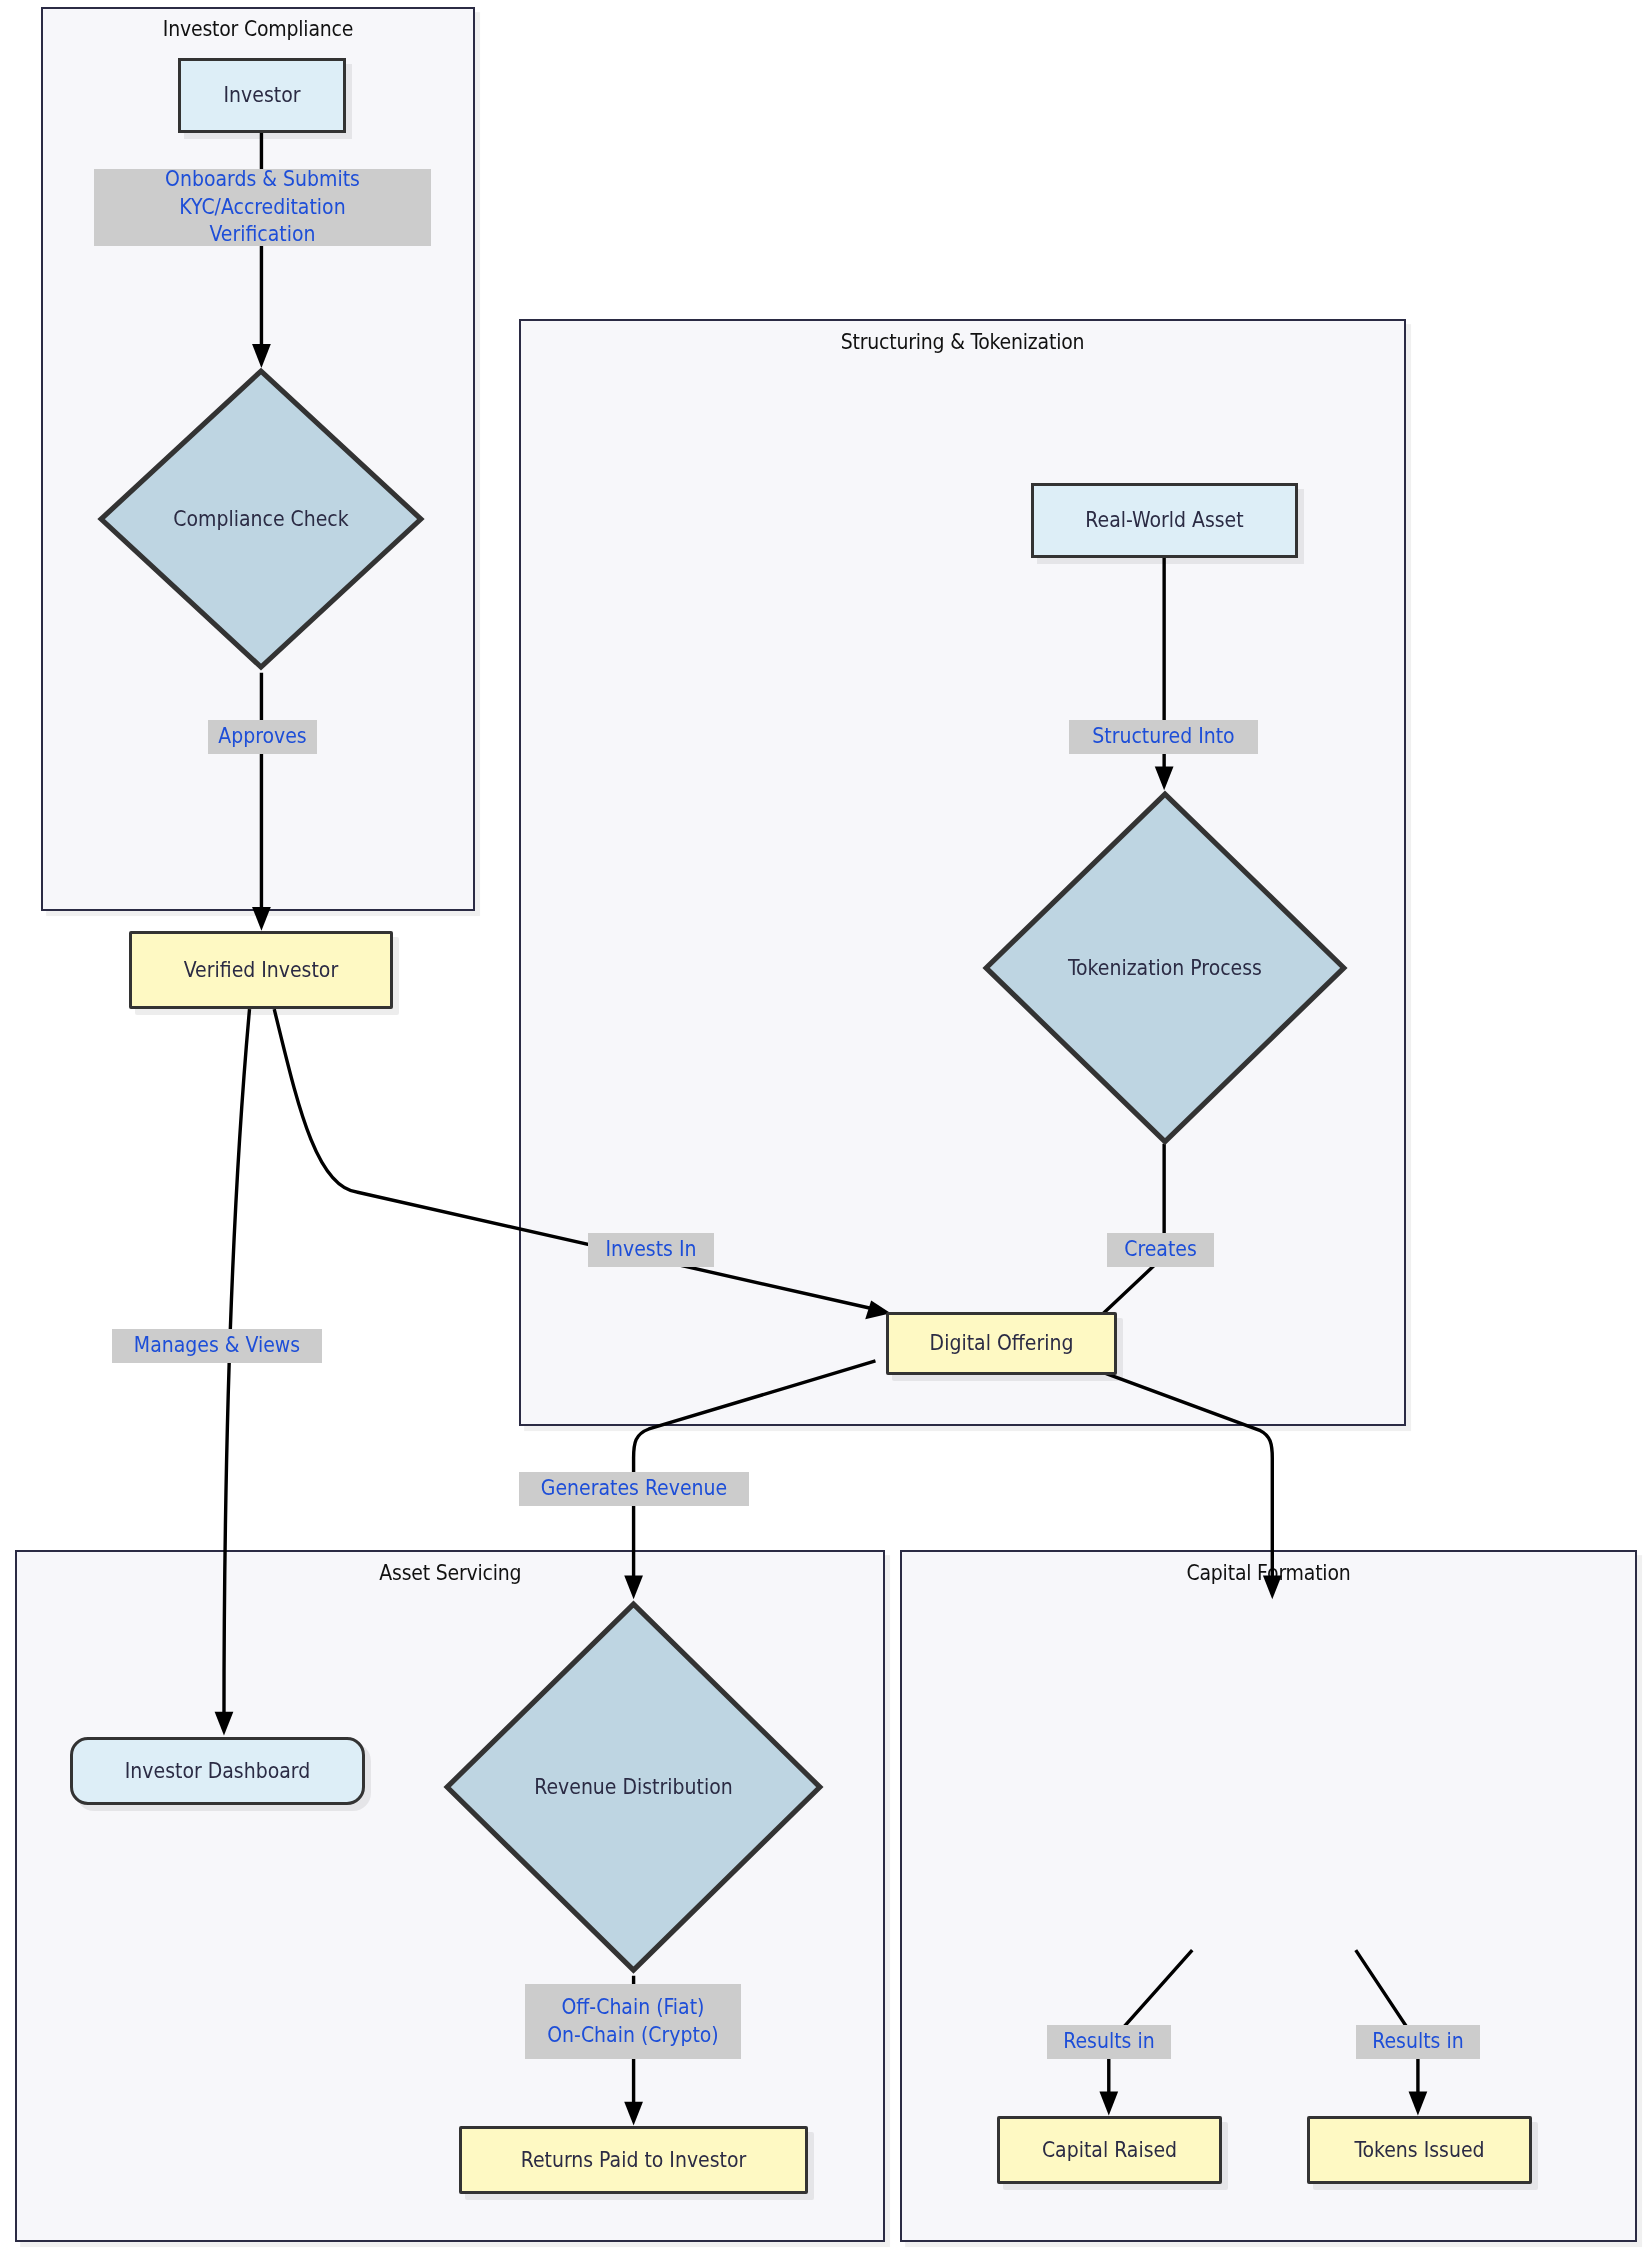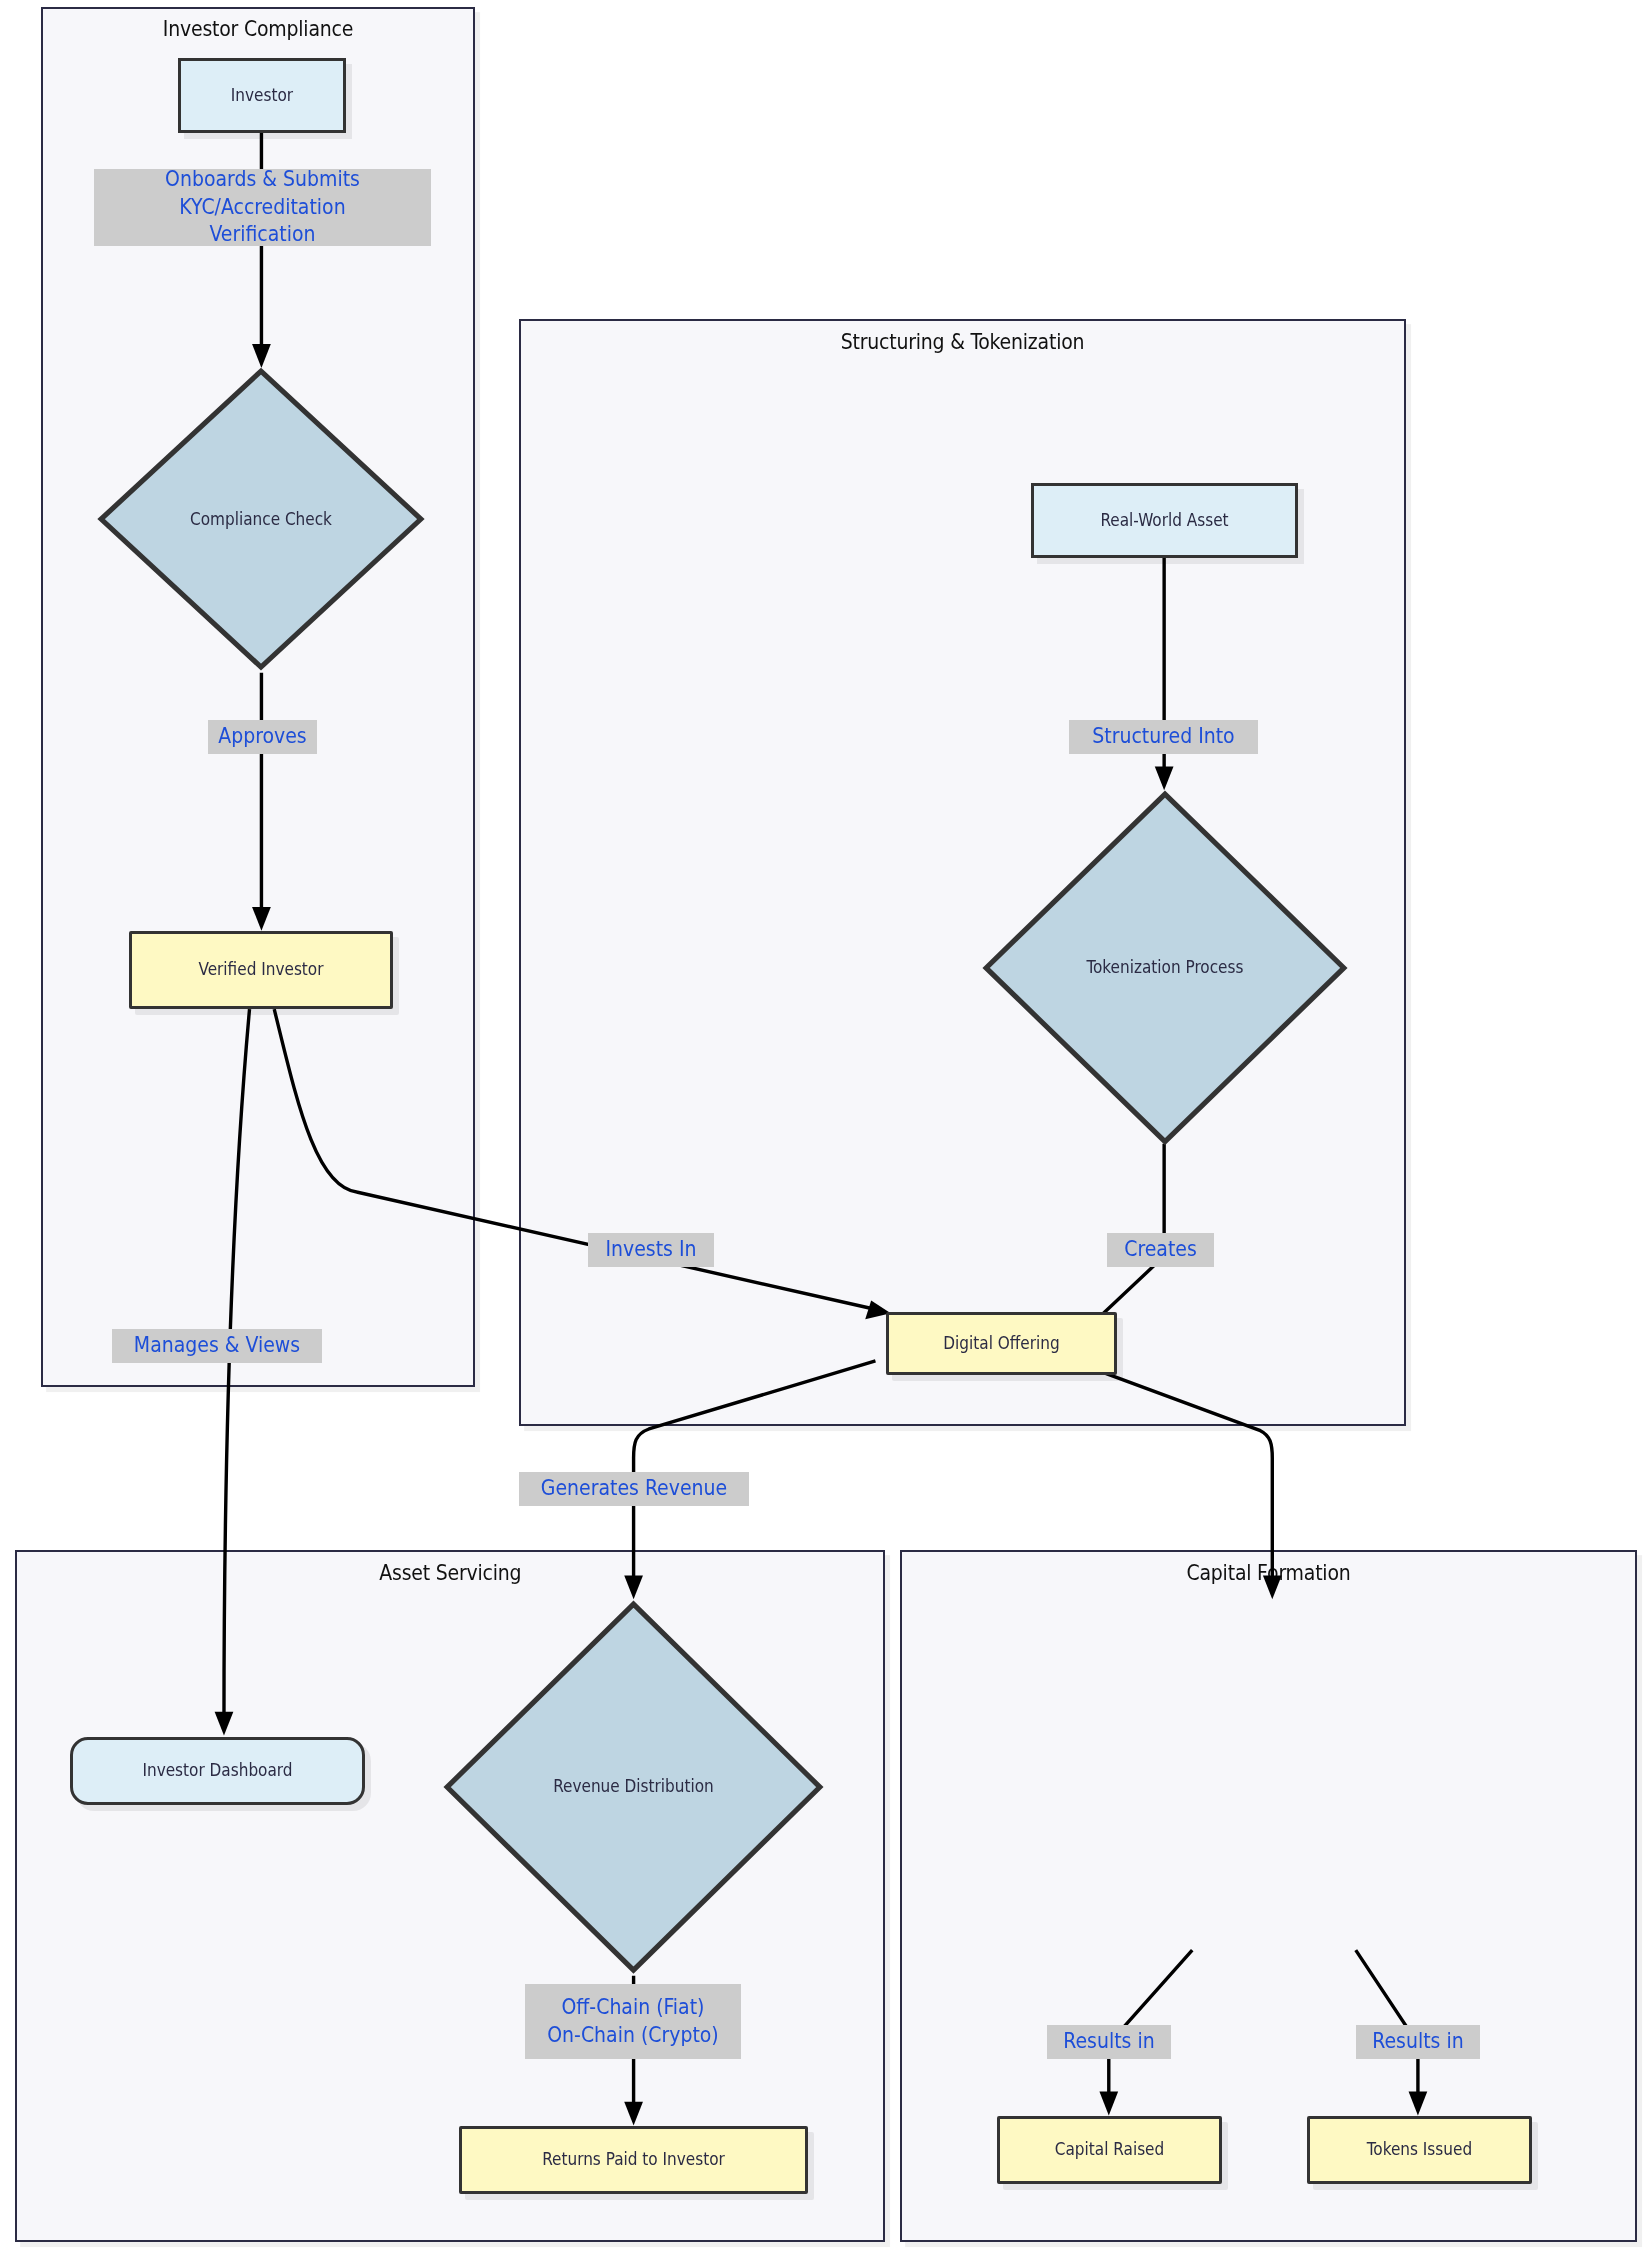--- a/index.html
+++ b/index.html
@@ -41,21 +41,21 @@
   }
 
   
   .node {
     position: absolute;
     display: flex;
     align-items: center;
     justify-content: center;
     box-sizing: border-box;
     color: #2b2b44;
-    font-size: 17px;
+    font-size: 21px;
     font-stretch: condensed;
     text-align: left;
     line-height: 1.15;
     white-space: nowrap;
   }
   .node.rect {
     background: #ddeef7;
     border: 3.4px solid #333333;
     box-shadow: 6px 6px 0 0 rgba(0,0,0,0.07);
   }
@@ -106,21 +106,21 @@
     pointer-events: none;
   }
   #edges path { fill: none; stroke: #000000; stroke-width: 4; }
   #edges polygon { fill: #000000; }
 </style>
 </head>
 <body>
 
 <div id="canvas">
 
-  <div class="cluster" style="left:41px; top:6.8px; width:434px; height:1380px;">
+  <div class="cluster" style="left:41px; top:6.8px; width:434px; height:904px;">
     <div class="cluster-title">Investor Compliance</div>
   </div>
 
   <div class="cluster" style="left:519px; top:319px; width:887px; height:1107px;">
     <div class="cluster-title">Structuring &amp; Tokenization</div>
   </div>
 
   <div class="cluster" style="left:15.3px; top:1550px; width:870px; height:692px;">
     <div class="cluster-title">Asset Servicing</div>
   </div>

